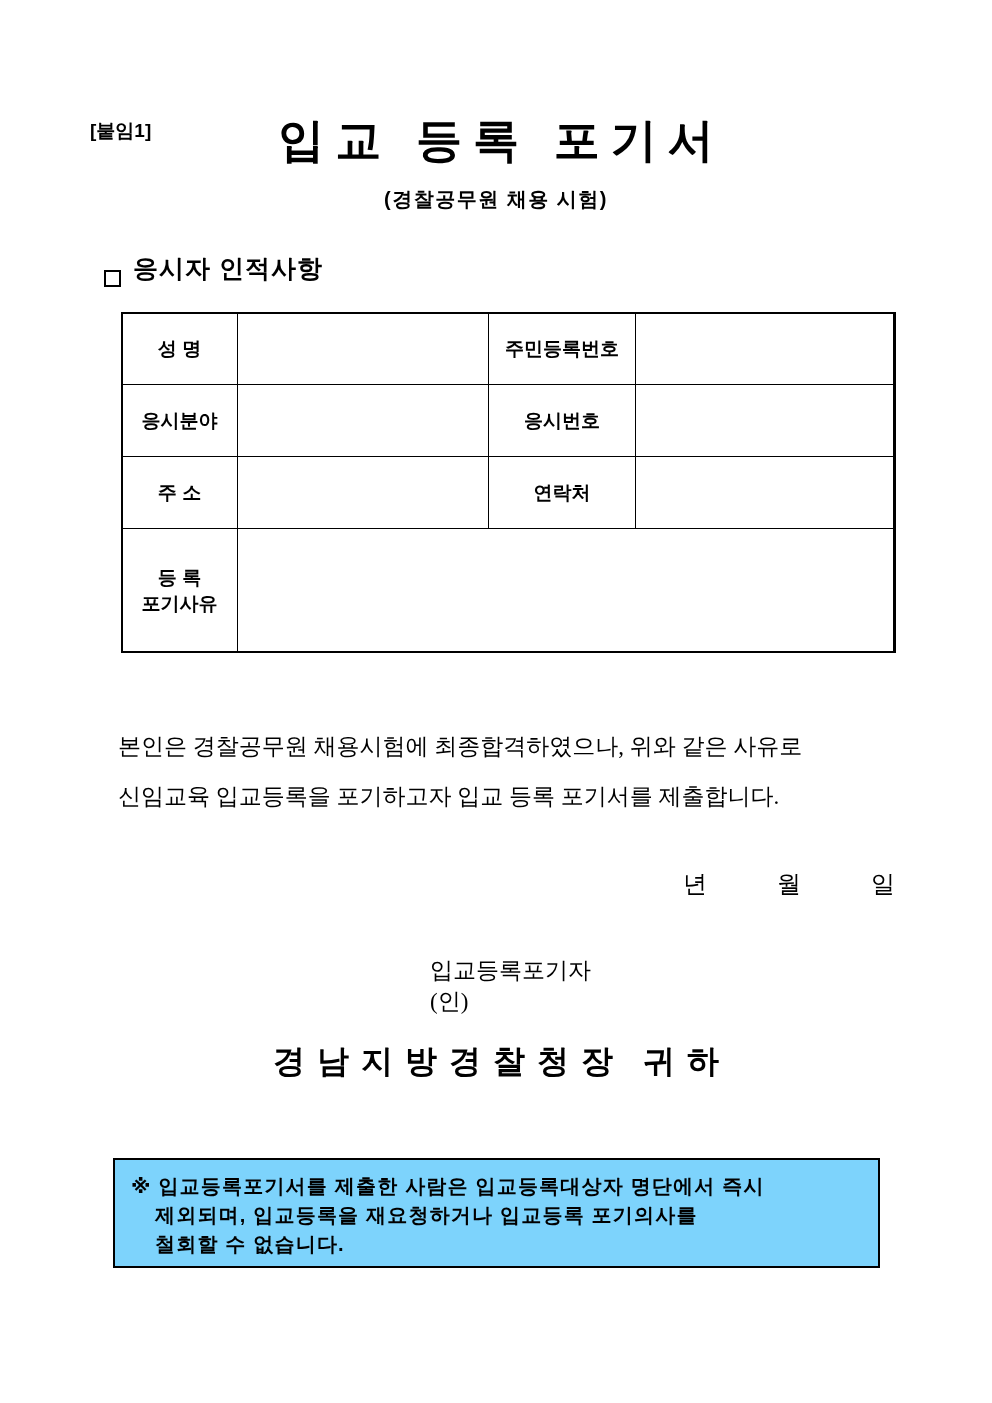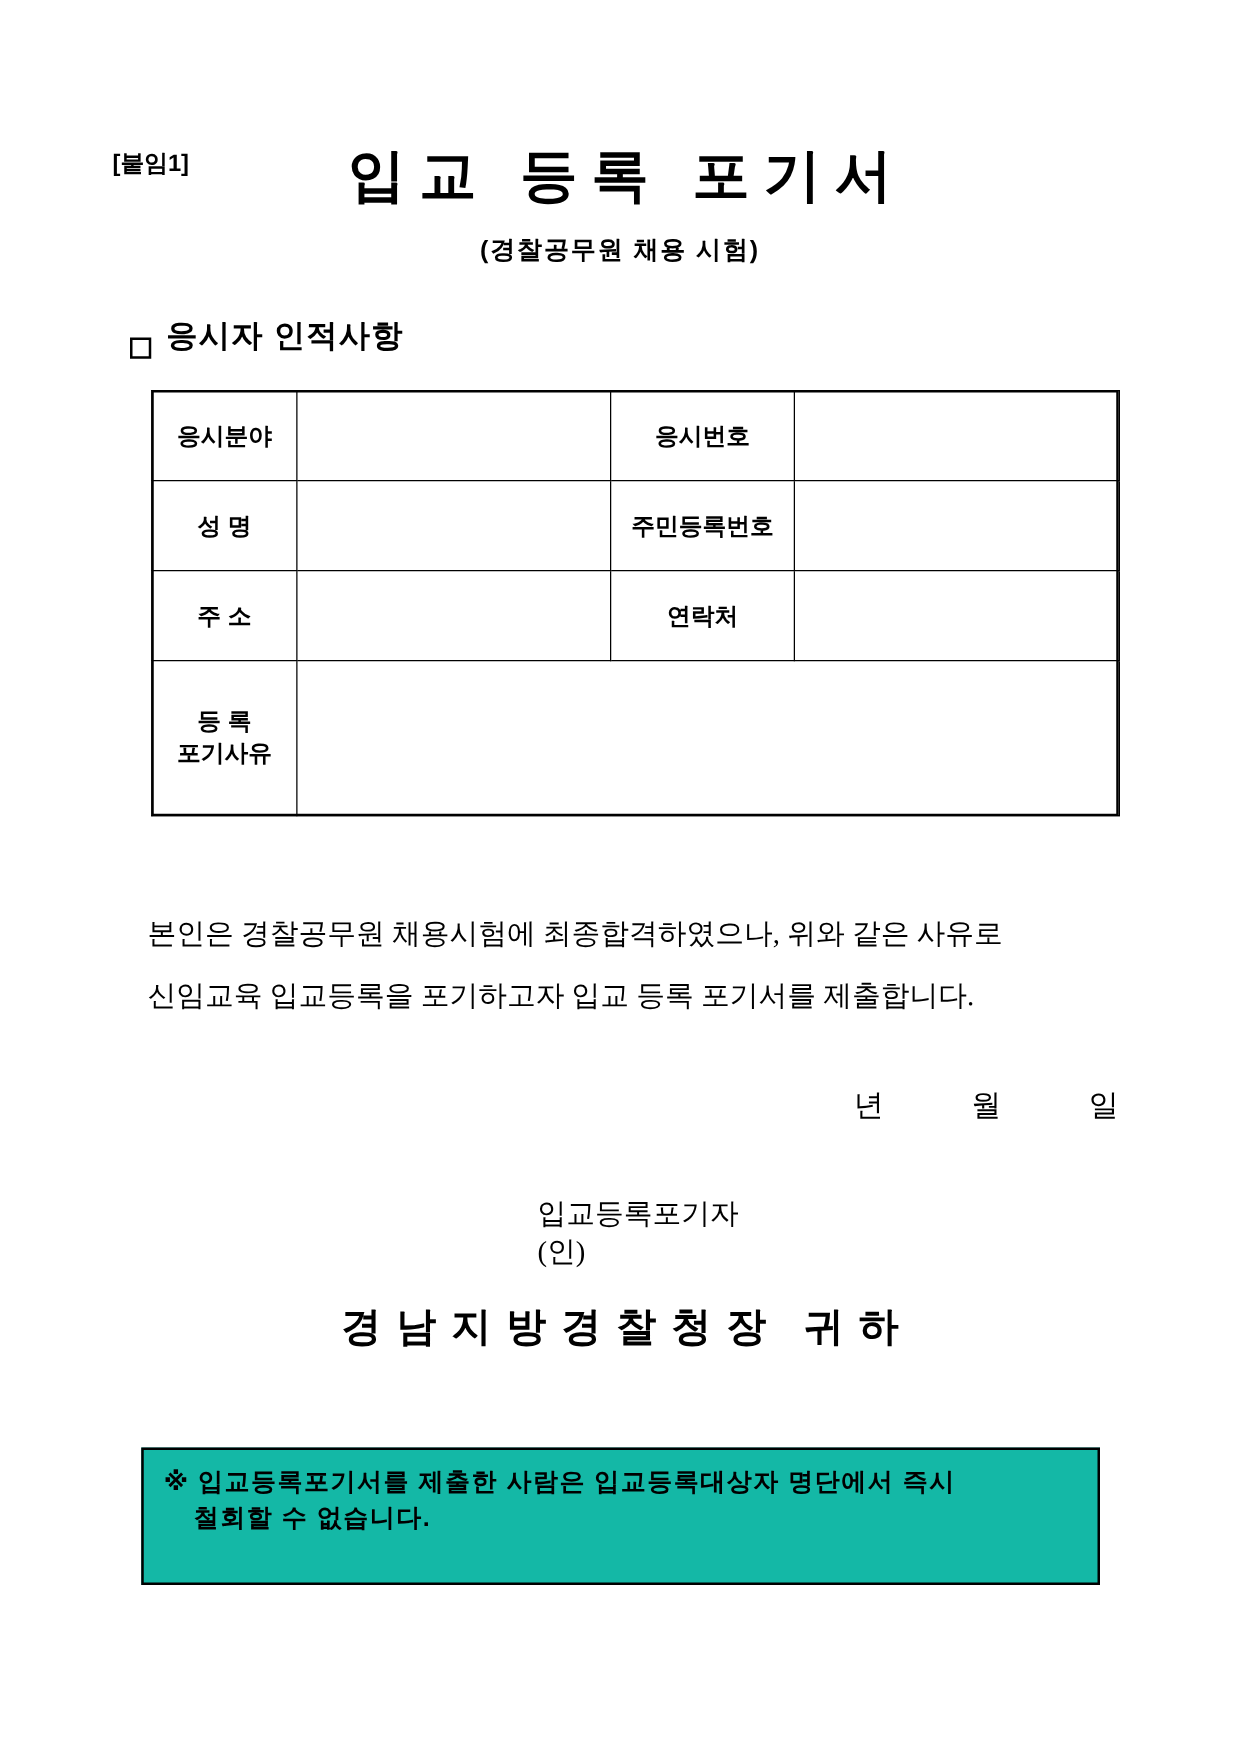--- a/index.html
+++ b/index.html
@@ -190,21 +190,21 @@
 
   
   .note-box {
     position: absolute;
     left: 113px;
     top: 1158px;
     width: 767px;
     height: 110px;
     border: 2.4px solid #000;
     box-sizing: border-box;
-    background: #14b8a6;
+    background: #7dd3fc;
   }
   .note-inner {
     position: absolute;
     left: 16px;
     top: 12px;
     right: 10px;
     font-size: 20px;
     font-weight: 700;
     line-height: 29px;
     letter-spacing: 1.2px;
@@ -231,29 +231,29 @@
 
   <table class="info-table">
     <colgroup>
       <col class="col-lbl1">
         <col class="col-val1">
         <col class="col-lbl2">
         <col class="col-val2">
     </colgroup>
     <tbody>
       <tr class="row-std">
-        <td class="lbl">응시분야</td>
-        <td class="val"></td>
-        <td class="lbl">응시번호</td>
+        <td class="lbl">성    명</td>
+        <td class="val"></td>
+        <td class="lbl">주민등록번호</td>
         <td class="val"></td>
       </tr>
       <tr class="row-std">
-        <td class="lbl">성    명</td>
-        <td class="val"></td>
-        <td class="lbl">주민등록번호</td>
+        <td class="lbl">응시분야</td>
+        <td class="val"></td>
+        <td class="lbl">응시번호</td>
         <td class="val"></td>
       </tr>
       <tr class="row-std">
         <td class="lbl">주    소</td>
         <td class="val"></td>
         <td class="lbl">연락처</td>
         <td class="val"></td>
       </tr>
       <tr class="row-tall">
         <td class="lbl reason-label">
@@ -284,17 +284,18 @@
     <span>(인)</span>
   </div>
 
   <div class="recipient-line">
     <span>경남지방경찰청장</span><span class="r-gap"></span><span>귀하</span>
   </div>
 
   <div class="note-box">
     <div class="note-inner">
       <span class="nline"><span>※</span> <span>입교등록포기서를 제출한 사람은 입교등록대상자 명단에서 즉시</span></span>
+      <span class="nline indent">제외되며,  입교등록을  재요청하거나  입교등록  포기의사를</span>
       <span class="nline indent">철회할 수 없습니다.</span>
     </div>
   </div>
 
 </div>
 
 </body></html>

